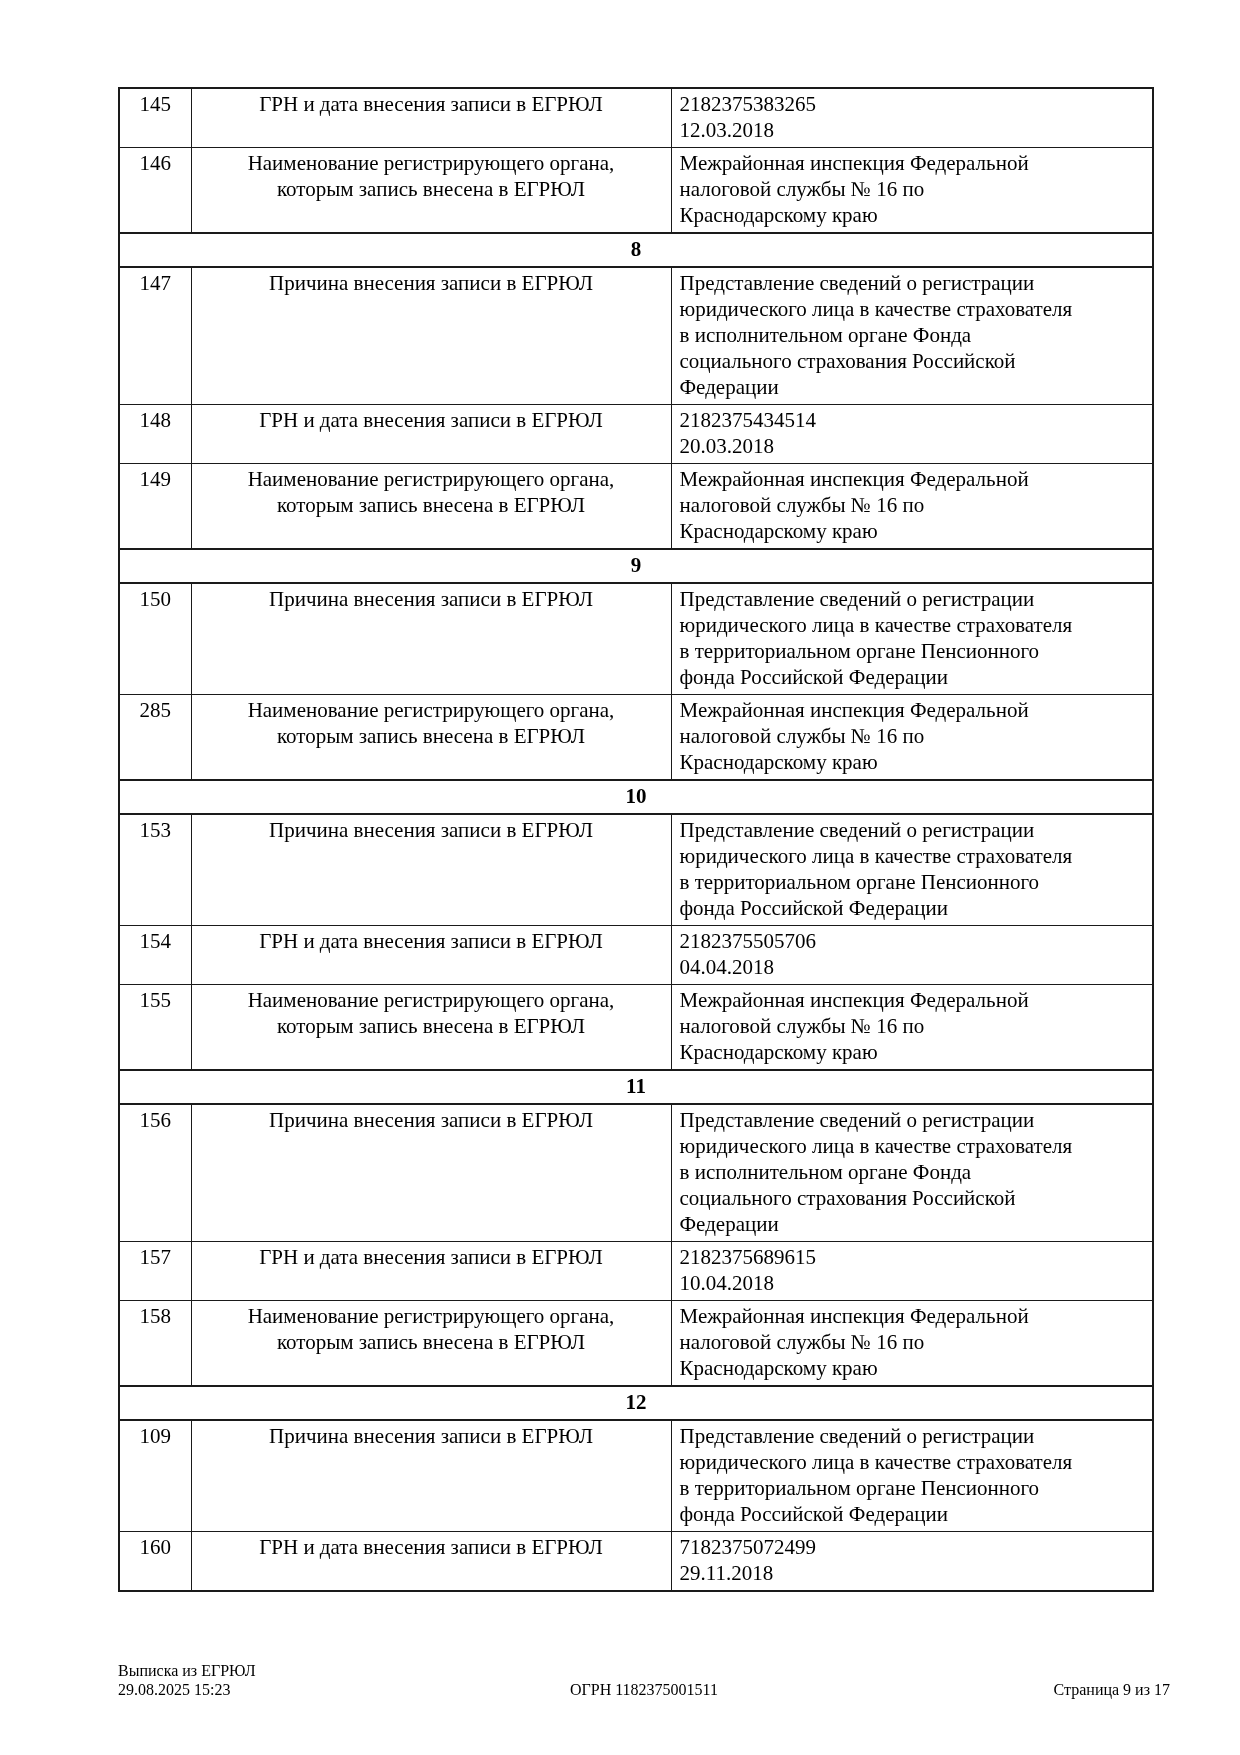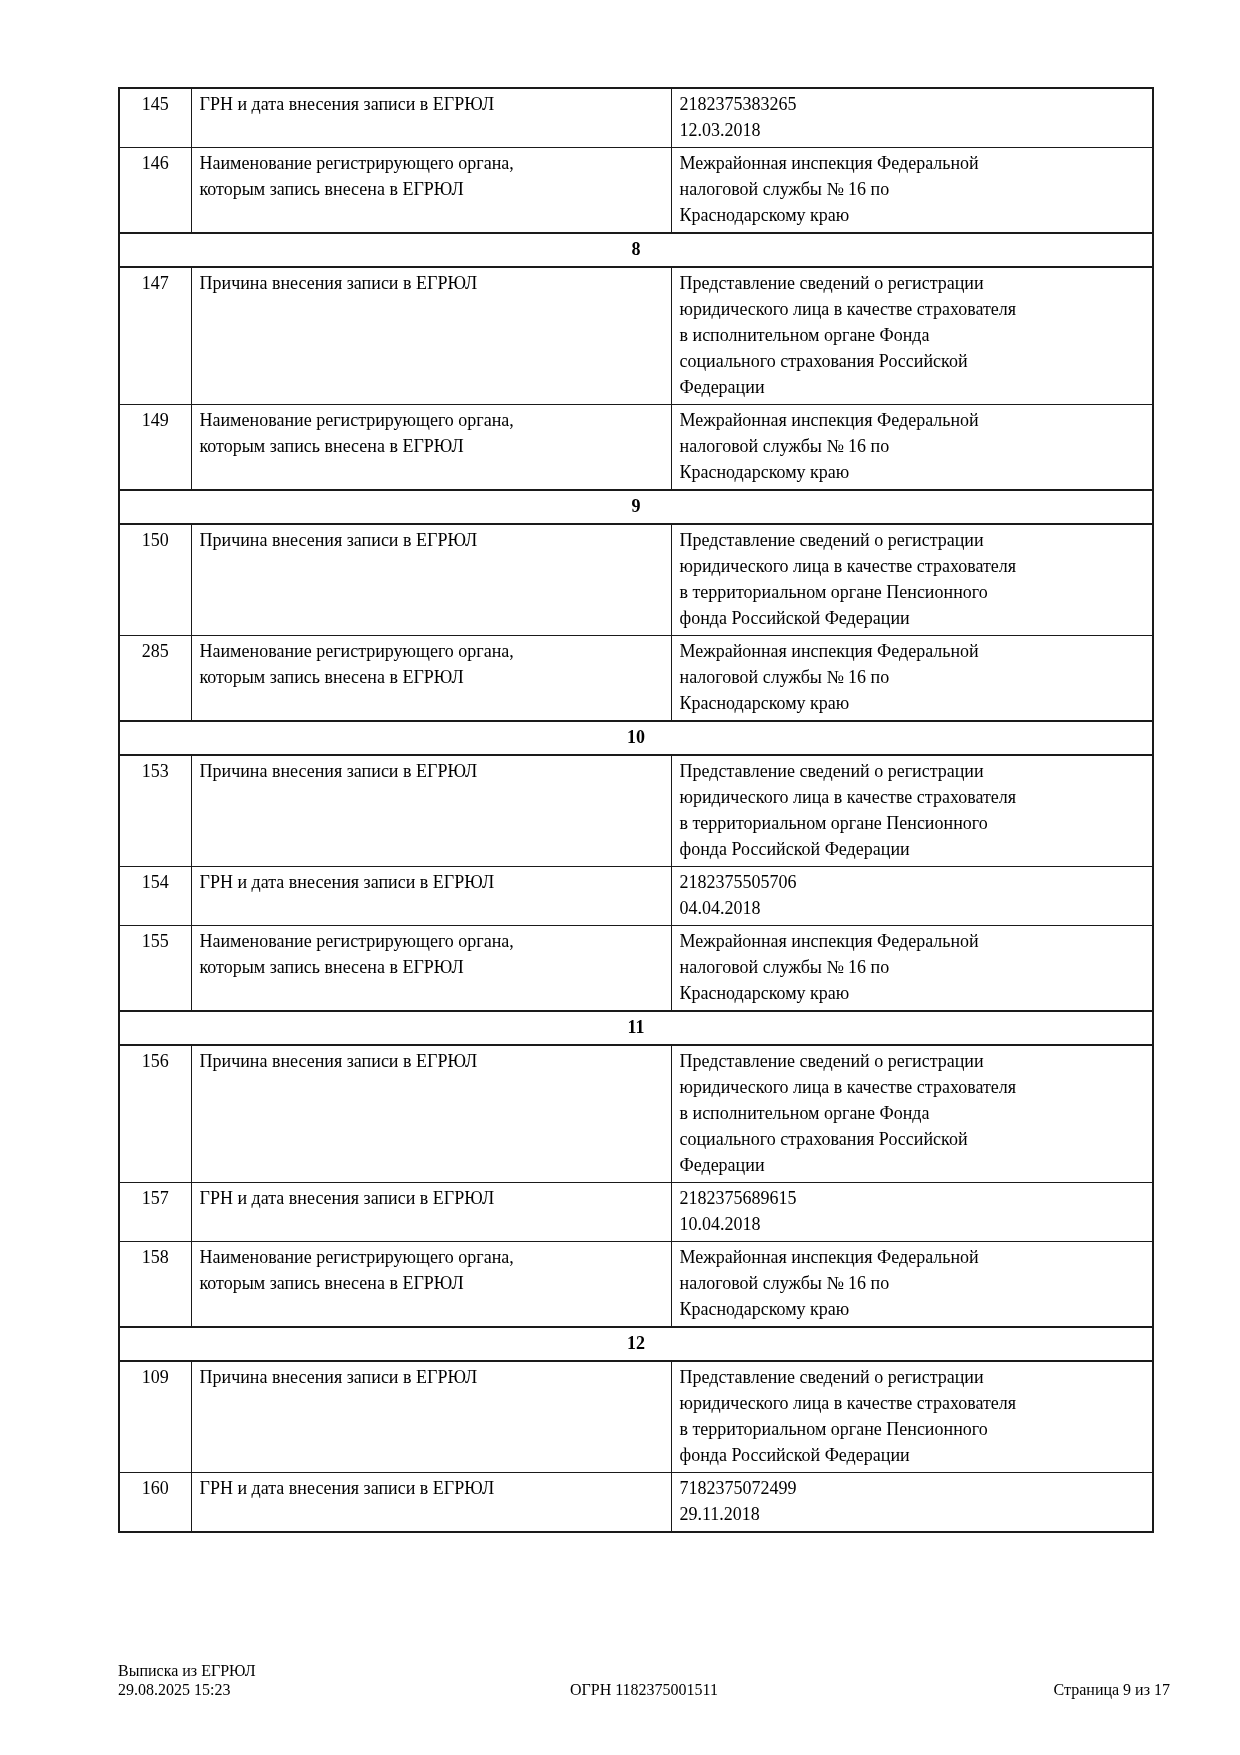--- a/index.html
+++ b/index.html
@@ -18,32 +18,32 @@
     left: 118px;
     top: 87px;
     width: 1034px;
     border-collapse: collapse;
     table-layout: fixed;
     border: 2px solid #1a1a1a;
   }
   .doc-table td {
     border: 1px solid #1a1a1a;
     vertical-align: top;
-    font-size: 18px;
+    font-size: 21px;
     line-height: 26px;
     padding: 2px 8px 4px 8px;
     white-space: pre-line;
     overflow: hidden;
   }
   .num-cell {
     text-align: center;
     padding-left: 2px;
     padding-right: 6px;
   }
-  .label-cell { padding-left: 10px; }
+  .label-cell { padding-left: 10px; text-align: center; }
   .value-cell { padding-left: 8px; }
   .section-row td {
     border-top: 2px solid #1a1a1a;
     border-bottom: 2px solid #1a1a1a;
     text-align: center;
     font-weight: bold;
     padding: 2px 0 3px 0;
     line-height: 27px;
   }
   .footer {
@@ -97,20 +97,26 @@
         <tr>
           <td class="num-cell">147</td>
           <td class="label-cell">Причина внесения записи в ЕГРЮЛ</td>
           <td class="value-cell">Представление сведений о регистрации
 юридического лица в качестве страхователя
 в исполнительном органе Фонда
 социального страхования Российской
 Федерации</td>
         </tr>
         <tr>
+          <td class="num-cell">148</td>
+          <td class="label-cell">ГРН и дата внесения записи в ЕГРЮЛ</td>
+          <td class="value-cell">2182375434514
+20.03.2018</td>
+        </tr>
+        <tr>
           <td class="num-cell">149</td>
           <td class="label-cell">Наименование регистрирующего органа,
 которым запись внесена в ЕГРЮЛ</td>
           <td class="value-cell">Межрайонная инспекция Федеральной
 налоговой службы № 16 по
 Краснодарскому краю</td>
         </tr>
         <tr class="section-row">
           <td colspan="3">9</td>
         </tr>

